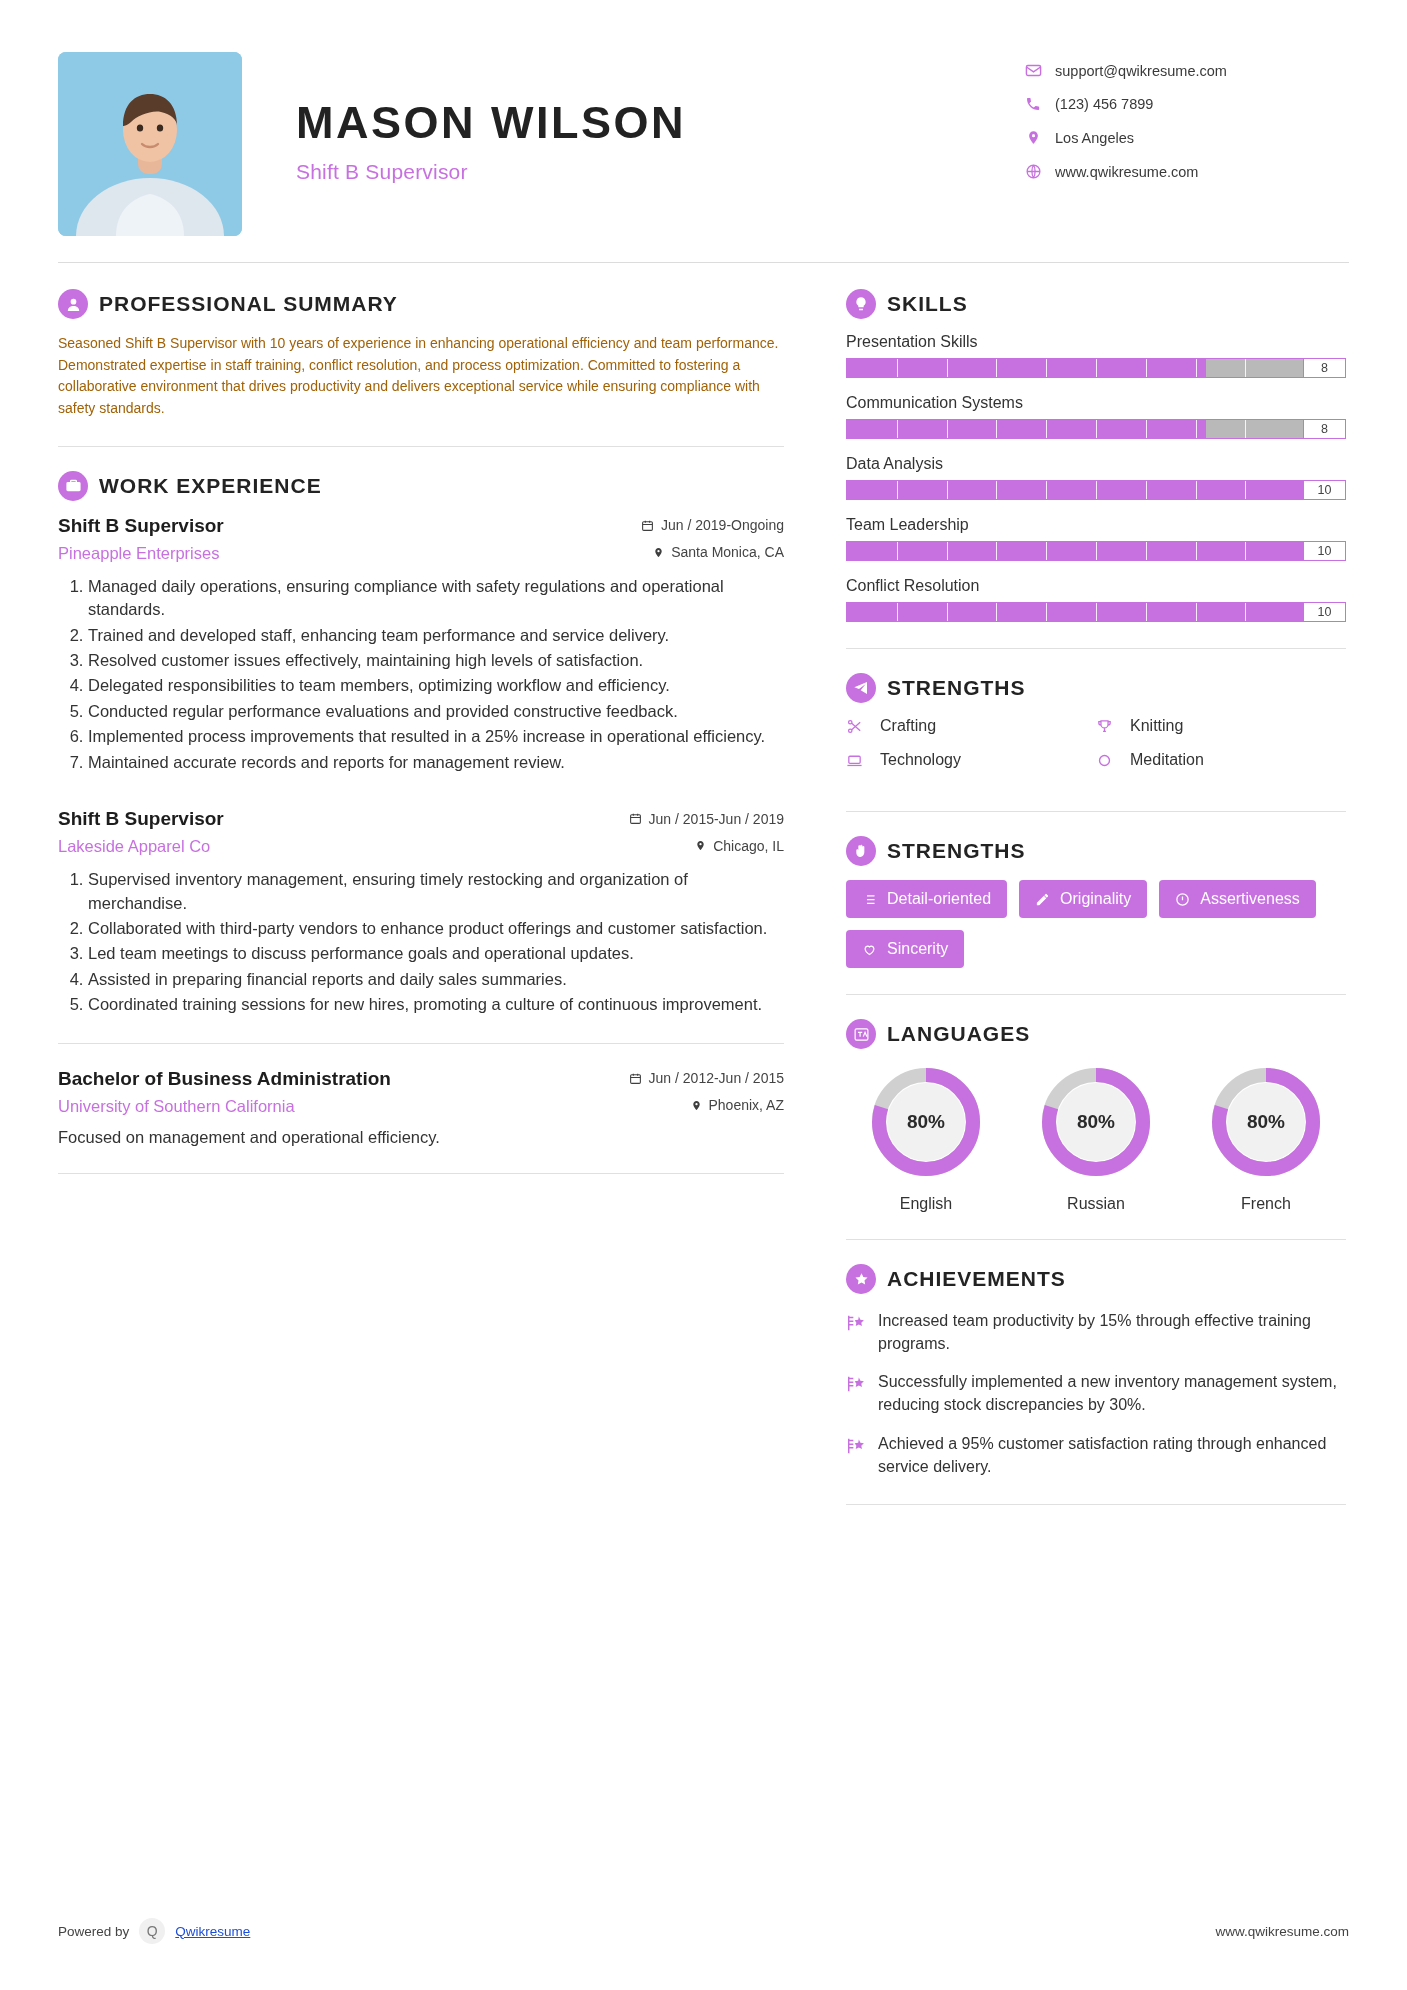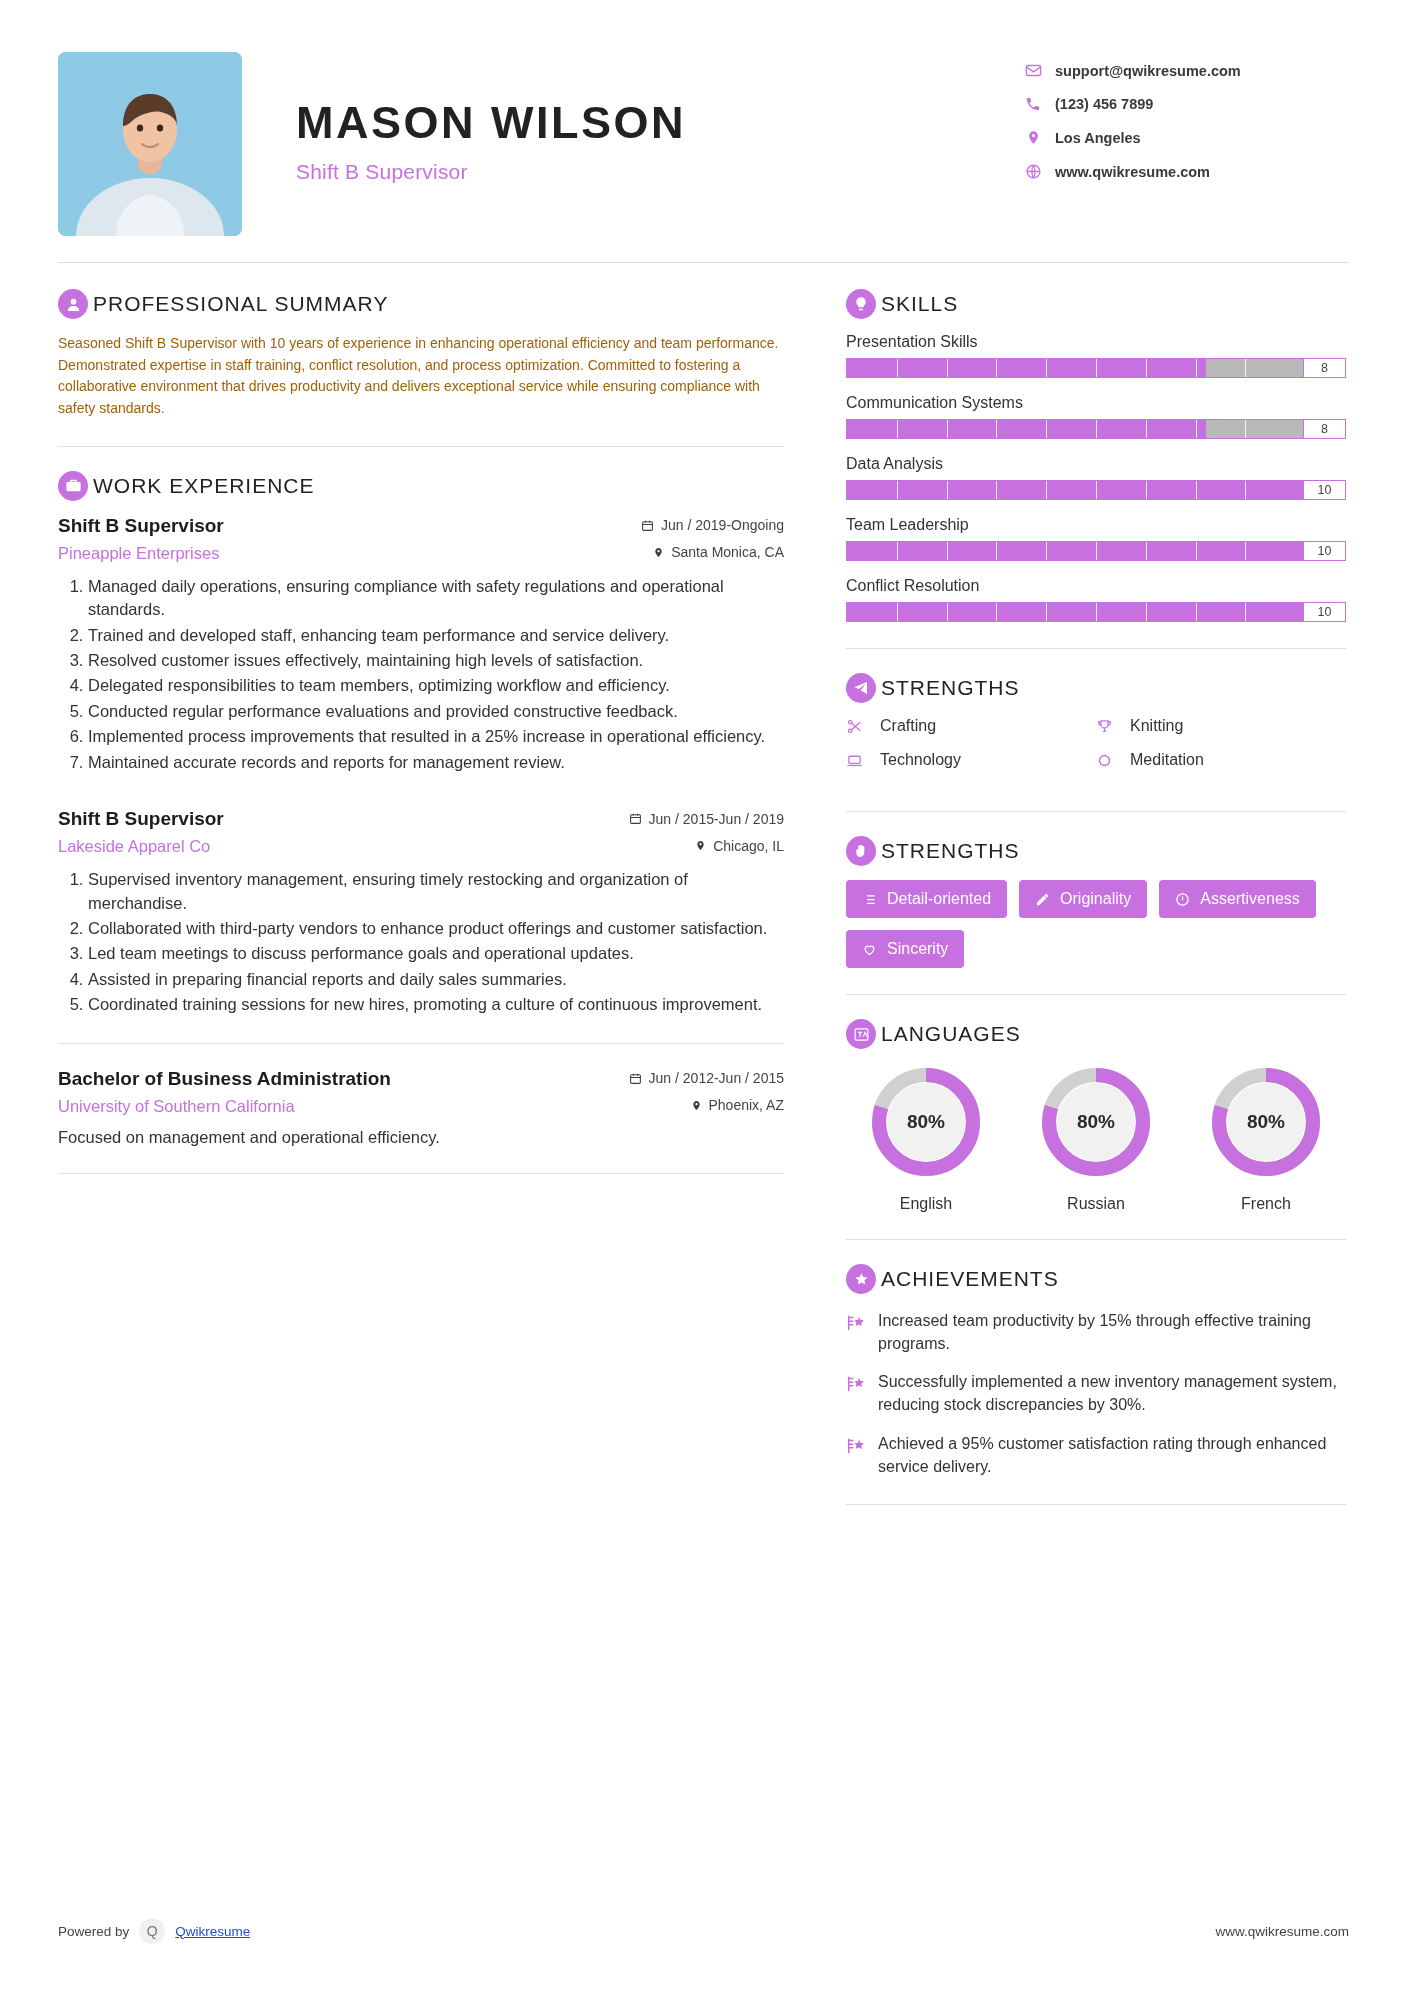--- a/index.html
+++ b/index.html
@@ -52,21 +52,20 @@
   .role {
     font-size: 21px;
     color: #c770e0;
     margin-top: 12px;
     letter-spacing: .2px;
   }
   .contact {
     width: 330px;
     padding-top: 10px;
     flex: 0 0 auto;
-    font-weight: bold;
   }
   .contact-row {
     display: flex;
     align-items: center;
     margin-bottom: 17px;
     font-size: 14.5px;
     color: #3a3a3a;
   }
   .contact-row .ic {
     width: 28px;
@@ -110,23 +109,23 @@
     height: 30px;
     border-radius: 50%;
     background: #c770e0;
     color: #fff;
     display: inline-flex;
     align-items: center;
     justify-content: center;
     flex: 0 0 auto;
   }
   .sect-title {
-    margin-left: 5px;
+    margin-left: 11px;
     font-size: 21px;
-    font-weight: normal;
+    font-weight: bold;
     letter-spacing: 1px;
     color: #232323;
   }
 
   .summary {
     font-size: 14px;
     line-height: 1.55;
     color: #a16207;
     margin-top: 8px;
   }

